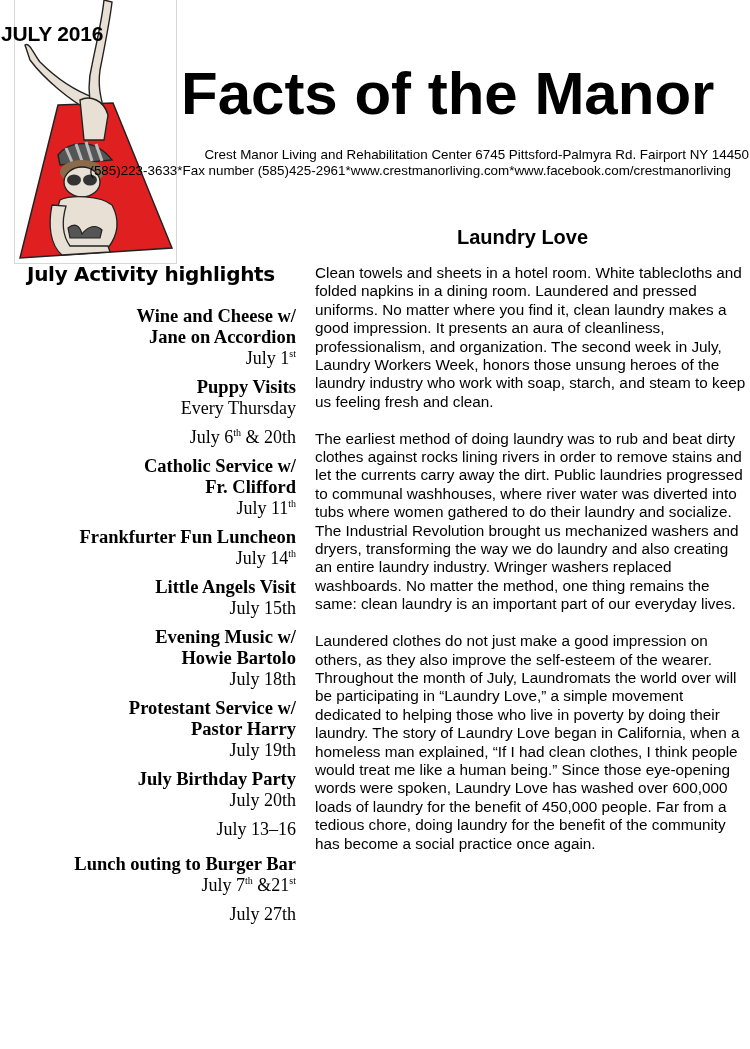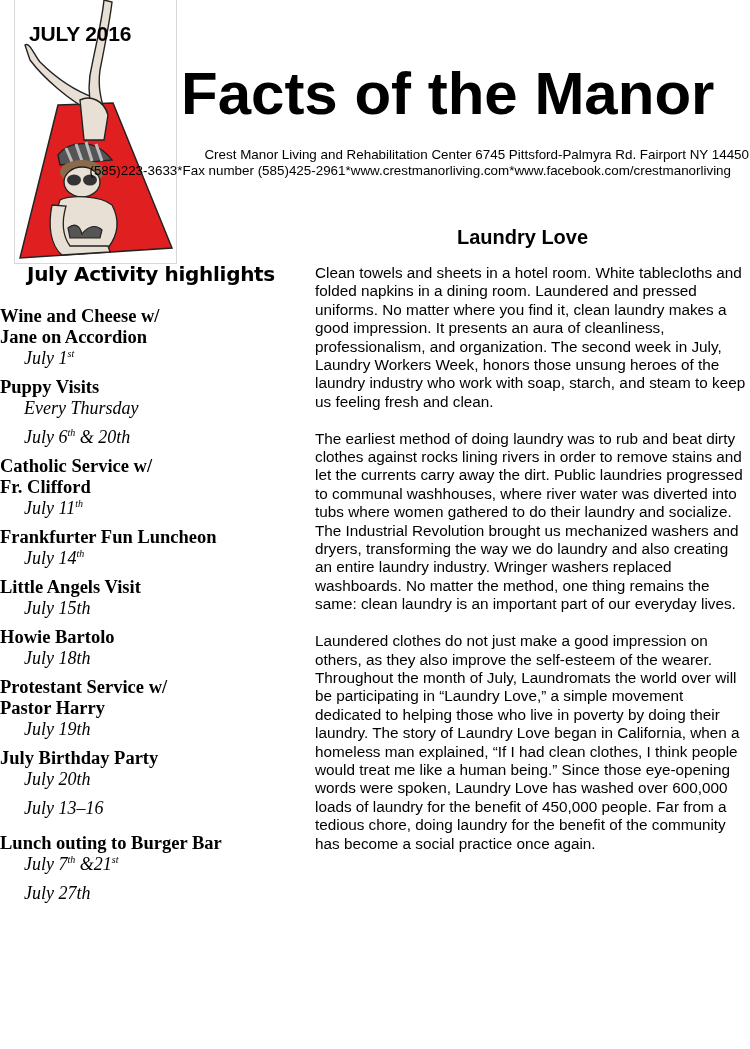--- a/index.html
+++ b/index.html
@@ -1,27 +1,27 @@
 <!DOCTYPE html>
 <html><head>
 <meta charset="utf-8">
 <style>
   html, body { margin: 0; padding: 0; background: #ffffff; }
   body { width: 750px; height: 1049px; position: relative; overflow: hidden; color: #000; }
   .illus-frame { position: absolute; left: 14px; top: 0; width: 163px; height: 264px; border-left: 1px solid #d8d8d8; border-right: 1px solid #d8d8d8; border-bottom: 1px solid #d8d8d8; box-sizing: border-box; }
   .illus { position: absolute; left: 0; top: 0; width: 185px; height: 265px; }
-  .issue-date { position: absolute; left: 1px; top: 22px; font-family: "Liberation Sans", sans-serif; font-weight: bold; font-size: 21px; letter-spacing: -0.2px; margin-left: 28px; }
+  .issue-date { position: absolute; left: 1px; top: 22px; font-family: "Liberation Sans", sans-serif; font-weight: bold; font-size: 21px; letter-spacing: -0.2px; }
   .masthead { position: absolute; left: 181px; top: 64px; font-family: "Liberation Sans", sans-serif; font-weight: bold; font-size: 60px; letter-spacing: 0px; line-height: 1; white-space: nowrap; }
   .address { position: absolute; right: 1px; top: 148px; font-family: "Liberation Sans", sans-serif; font-size: 13.4px; white-space: nowrap; line-height: 1; }
   .contact { position: absolute; right: 19px; top: 164px; font-family: "Liberation Sans", sans-serif; font-size: 13.4px; white-space: nowrap; line-height: 1; }
   .sidebar-title { position: absolute; left: 8px; width: 286px; top: 262px; text-align: center; font-family: "DejaVu Sans", sans-serif; font-weight: bold; font-size: 20px; letter-spacing: -0.3px; }
-  .events { position: absolute; left: 0; top: 306px; width: 296px; text-align: left; font-family: "Liberation Serif", serif; }
+  .events { position: absolute; left: 0; top: 306px; width: 296px; text-align: right; font-family: "Liberation Serif", serif; }
   .event { margin: 0; }
   .event-name { font-weight: bold; font-size: 18.5px; line-height: 21px; }
-  .event-date { font-style: italic; font-size: 18px; line-height: 21px; padding-left: 24px; }
+  .event-date { font-size: 18px; line-height: 21px; padding-left: 24px; }
   .event-date sup { font-size: 10px; line-height: 0; }
   .gap-a { height: 8px; }
   .gap-b { height: 14px; }
   .article-title { position: absolute; left: 305px; width: 435px; top: 226px; text-align: center; font-family: "Liberation Sans", sans-serif; font-weight: bold; font-size: 20px; }
   .article { position: absolute; left: 315px; top: 264px; width: 432px; font-family: "Liberation Sans", sans-serif; font-size: 15.3px; line-height: 18.4px; }
   .article p { margin: 0 0 18.4px 0; }
 </style>
 </head>
 <body>
 
@@ -79,20 +79,21 @@
       <div class="event-name">Frankfurter Fun Luncheon</div>
       <div class="event-date"><span>July 14</span><sup>th</sup></div>
     </div>
     <div class="gap-a"></div>
     <div class="event">
       <div class="event-name">Little Angels Visit</div>
       <div class="event-date"><span>July 15th</span></div>
     </div>
     <div class="gap-a"></div>
     <div class="event">
+      <div class="event-name">Evening Music w/</div>
       <div class="event-name">Howie Bartolo</div>
       <div class="event-date"><span>July 18th</span></div>
     </div>
     <div class="gap-a"></div>
     <div class="event">
       <div class="event-name">Protestant Service w/</div>
       <div class="event-name">Pastor Harry</div>
       <div class="event-date"><span>July 19th</span></div>
     </div>
     <div class="gap-a"></div>

